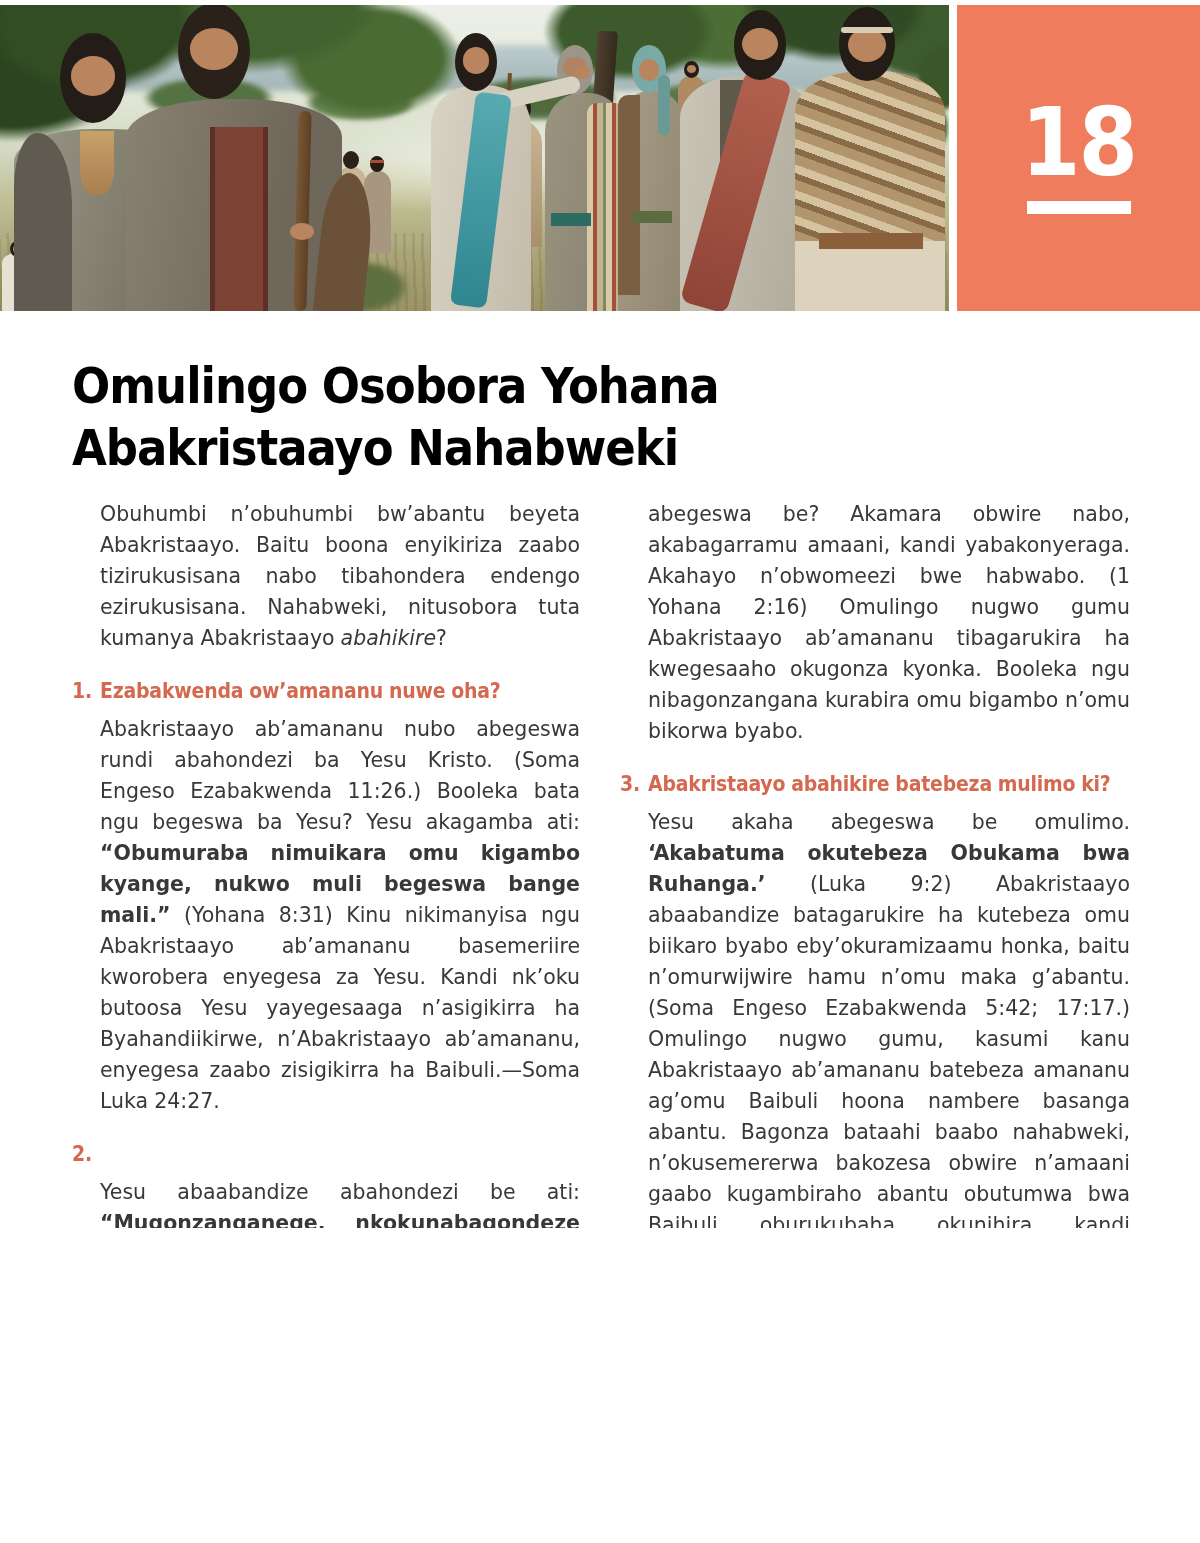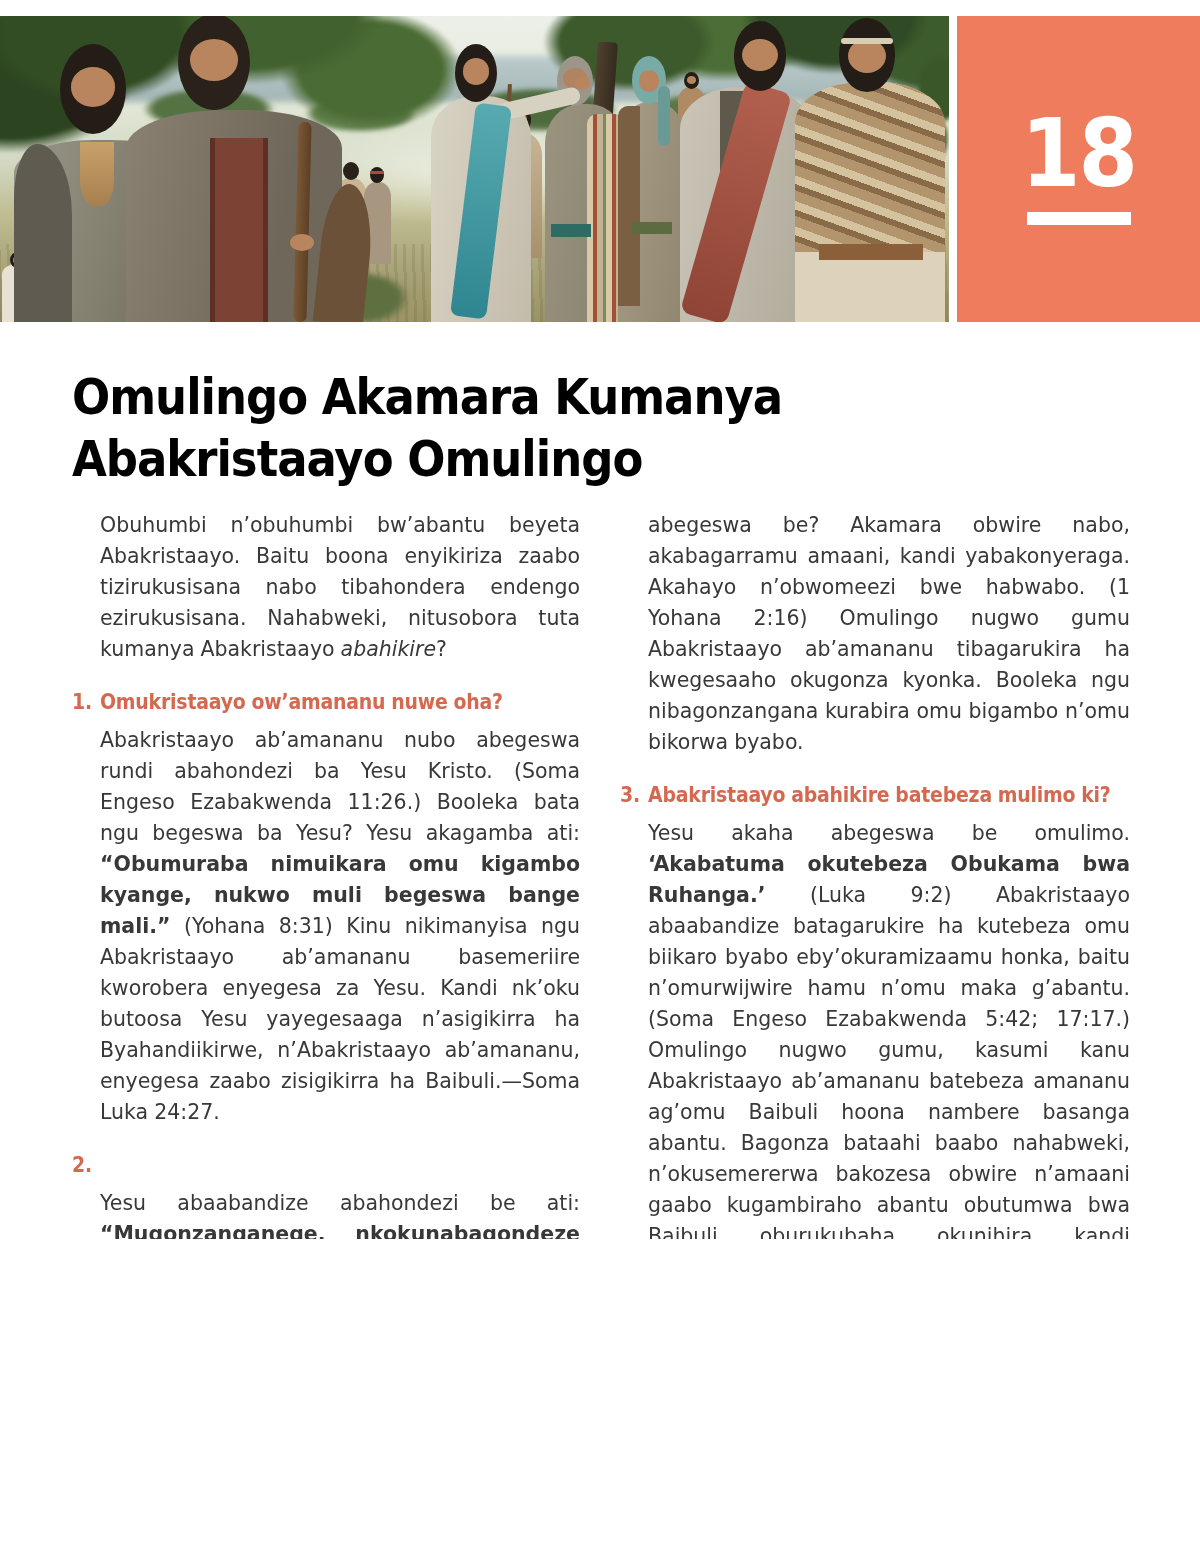--- a/index.html
+++ b/index.html
@@ -6,21 +6,21 @@
     --accent-block:#ee7c5d;
     --accent-heading:#d4694f;
     --body-text:#383838;
     --title-text:#000000;
     --page-bg:#ffffff;
     --badge-text:#ffffff;
   }
   *{margin:0;padding:0;box-sizing:border-box}
   html,body{background:#fff}
   body{font-family:"DejaVu Sans","Liberation Sans",sans-serif}
-  .page{position:relative;width:1200px;height:1223px;background:var(--page-bg);overflow:hidden;margin:16px auto}
+  .page{position:relative;width:1200px;height:1223px;background:var(--page-bg);overflow:hidden;margin:5px auto}
 
   
   .photo{position:absolute;left:0;top:0;width:949px;height:306px;overflow:hidden;
     background:linear-gradient(180deg,#edf0e8 0%,#e3e8d9 28%,#d2d8c2 48%,#c0bf94 64%,#aaa479 82%,#9a9365 100%)}
   .hills{position:absolute;left:0;top:40px;width:100%;height:46px;
     background:linear-gradient(180deg,#aec1c8,#8fa5a9);filter:blur(3px);opacity:.75}
   .treeline{position:absolute;left:0;top:68px;width:100%;height:52px;filter:blur(2px);background:
     radial-gradient(70px 26px at 6% 55%,#5e7a49 58%,transparent 70%),
     radial-gradient(95px 30px at 22% 48%,#557242 58%,transparent 70%),
     radial-gradient(80px 26px at 38% 58%,#61804c 58%,transparent 70%),
@@ -204,29 +204,29 @@
     <div class="canopy c3"></div>
     <div class="hangleaf"></div>
     <div class="trunk"></div>
   </div>
 
   <div class="badge">
     <div class="num">18</div>
     <div class="rule"></div>
   </div>
 
-  <h1 class="title"><span>Omulingo Akamara Kumanya</span><br><span>Abakristaayo Omulingo</span></h1>
+  <h1 class="title"><span>Omulingo Osobora Yohana</span><br><span>Abakristaayo Nahabweki</span></h1>
 
   <div class="col left">
     <p class="para"><span>Obuhumbi n’obuhumbi bw’abantu beyeta Abakristaayo. Baitu boona enyikiriza zaabo tizirukusisana nabo tibahondera endengo ezirukusisana. Nahabweki, nitusobora tuta kumanya Abakristaayo </span><em>abahikire</em><span>?</span></p>
 
     <div class="sec">
       <div class="sec-h">
         <span class="n">1.</span>
-        <span class="t nowrap">Omukristaayo ow’amananu nuwe oha?</span>
+        <span class="t nowrap">Ezabakwenda ow’amananu nuwe oha?</span>
       </div>
       <p class="para"><span>Abakristaayo ab’amananu nubo abegeswa rundi abahondezi ba Yesu Kristo. (Soma Engeso Ezabakwenda 11:26.) Booleka bata ngu begeswa ba Yesu? Yesu akagamba ati: </span><span class="q">“Obumuraba nimuikara omu kigambo kyange, nukwo muli begeswa bange mali.”</span><span> (Yohana 8:31) Kinu nikimanyisa ngu Abakristaayo ab’amananu basemeriire kworobera enyegesa za Yesu. Kandi nk’oku butoosa Yesu yayegesaaga n’asigikirra ha Byahandiikirwe, n’Abakristaayo ab’amananu, enyegesa zaabo zisigikirra ha Baibuli.—Soma Luka 24:27.</span></p>
     </div>
 
     <div class="sec">
       <div class="sec-h">
         <span class="n">2.</span>
       </div>
       <p class="para cont"><span>Yesu abaabandize abahondezi be ati: </span><span class="q">“Mugonzanganege, nkokunabagondeze nyenka.”</span><span> (Yohana 15:59) Yesu akooleka ata ngu n’agonza</span></p>
     </div>

